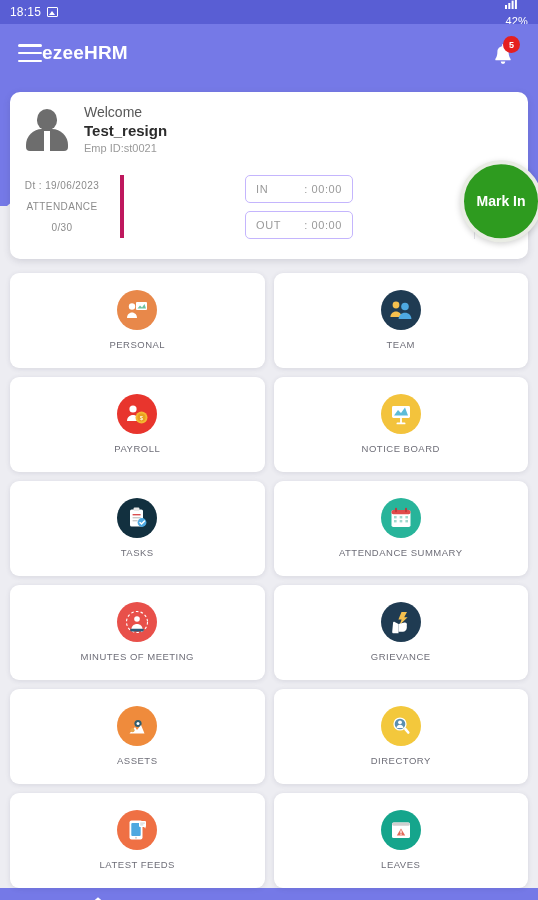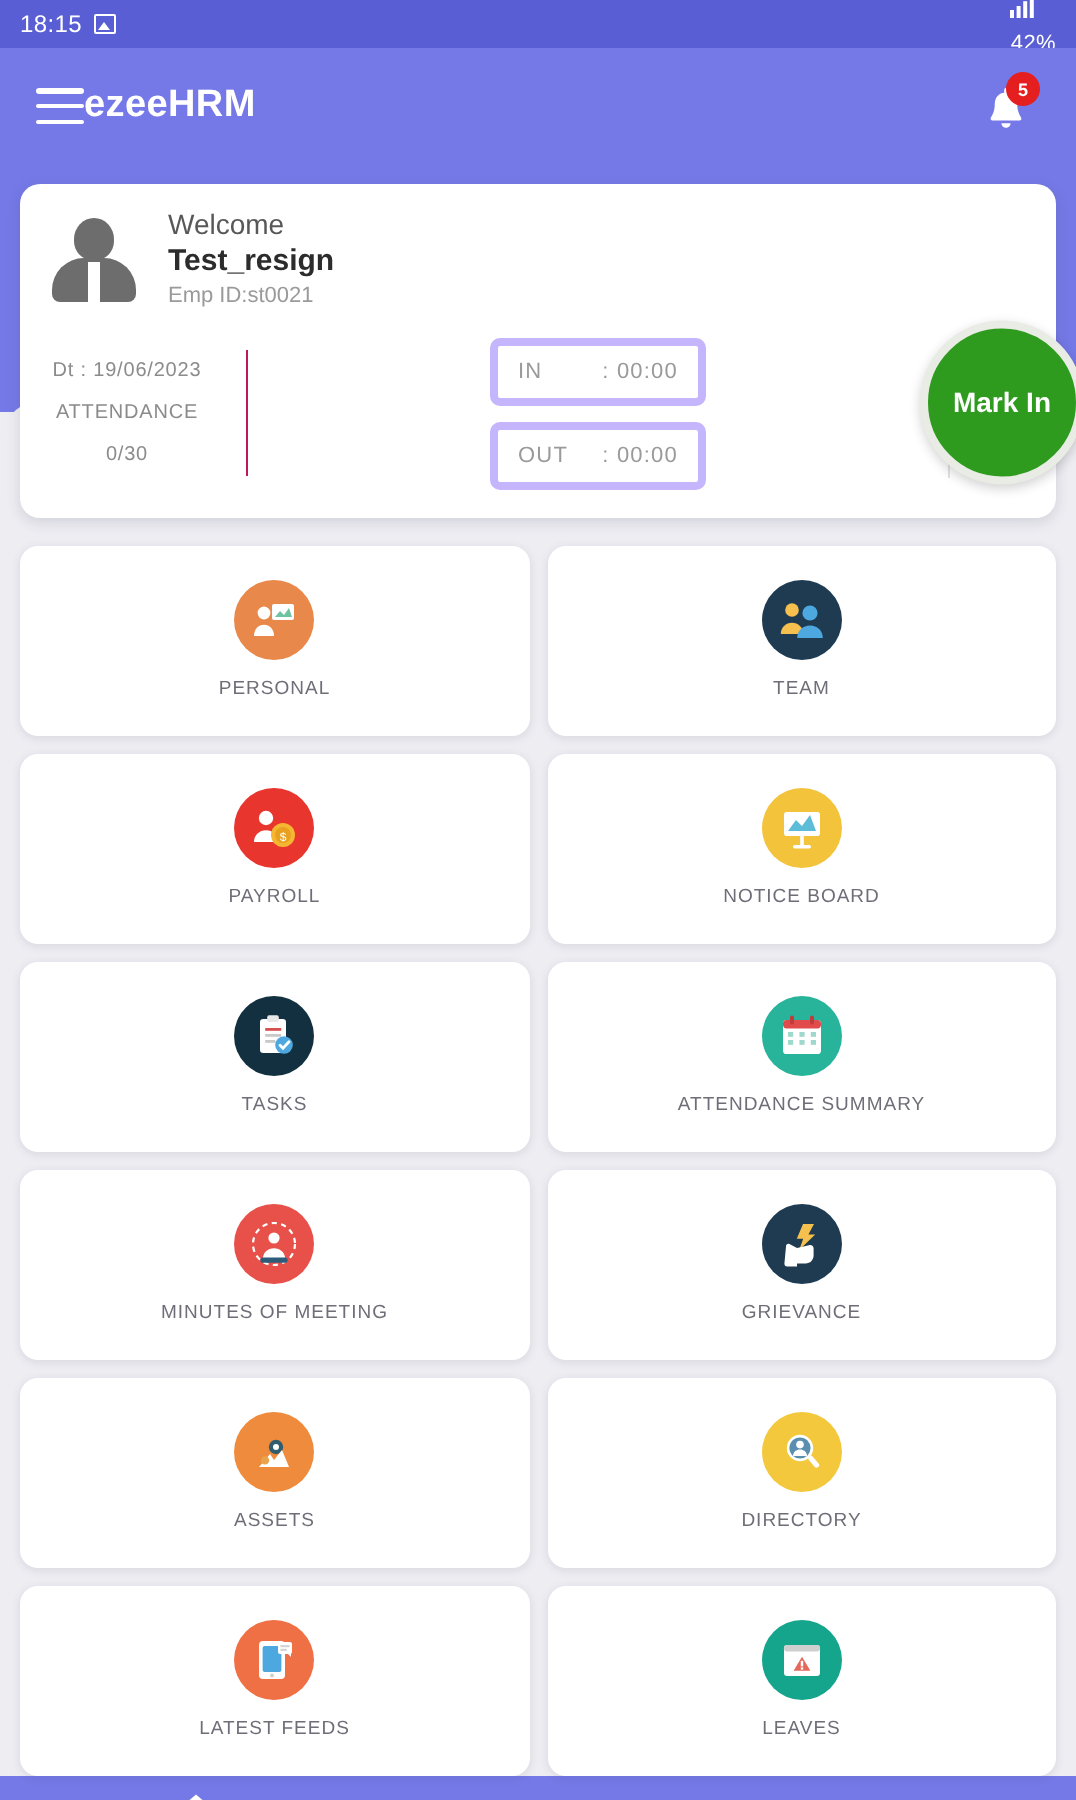--- a/index.html
+++ b/index.html
@@ -64,25 +64,25 @@
   .avatar .head { position: absolute; left: 13px; top: 2px; width: 20px; height: 21px; background: #6d6d6d; border-radius: 50% 50% 45% 45%; }
   .avatar .body { position: absolute; left: 2px; bottom: 2px; width: 42px; height: 22px; background: #6d6d6d; border-radius: 16px 16px 4px 4px; }
   .avatar .tie { position: absolute; left: 20px; bottom: 2px; width: 6px; height: 20px; background: #ffffff; }
   .welcome { font-size: 14px; color: #585858; line-height: 1.25; }
   .uname { font-size: 15px; color: #2c2c2c; font-weight: bold; line-height: 1.25; }
   .empid { font-size: 11px; color: #9a9a9a; line-height: 1.5; }
 
   .pc-bottom { display: flex; align-items: center; min-height: 80px; }
   .att-col {
     width: 100px; text-align: center; font-size: 10px; color: #8b8b8b; letter-spacing: .4px;
-    border-right: 1px solid #be185d; padding-right: 20px; line-height: 2.1;
+    border-right: 4px solid #be185d; padding-right: 20px; line-height: 2.1;
   }
   .times-col { flex: 1; display: flex; flex-direction: column; align-items: center; gap: 8px; padding: 0 10px; }
   .time-box {
-    width: 108px; border: 4px solid #c4b5fd; border-radius: 5px;
+    width: 108px; border: 1px solid #c4b5fd; border-radius: 5px;
     padding: 7px 10px; font-size: 11px; color: #9a9a9a; letter-spacing: .6px;
     display: flex; justify-content: space-between; background: #fff;
   }
   .time-box .lbl { min-width: 30px; }
   .mark-col { width: 40px; border-left: 1px solid #e2e2e8; height: 64px; }
   .markin {
     position: absolute; right: -14px; top: 50%; transform: translateY(-18%);
     width: 82px; height: 82px; border-radius: 50%; background: #2e9b1f;
     border: 4px solid #e9ece4; color: #fff; font-size: 14px; font-weight: bold;
     display: flex; align-items: center; justify-content: center; cursor: pointer;

